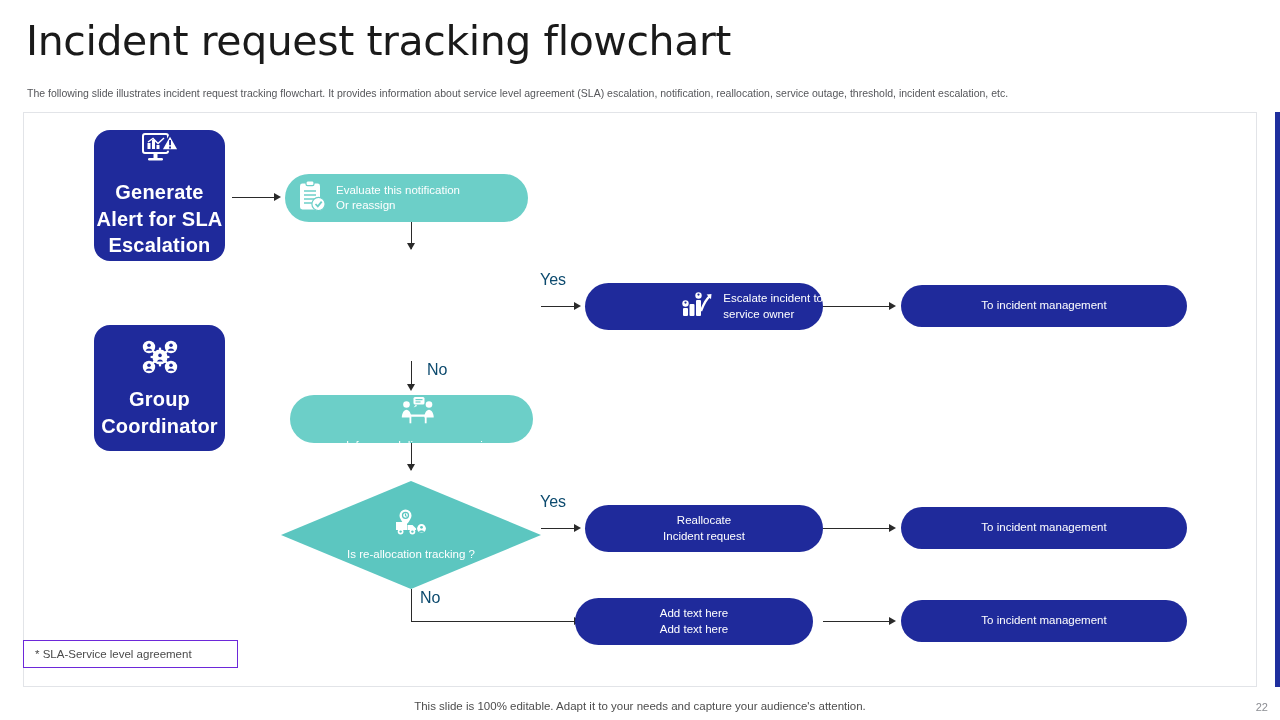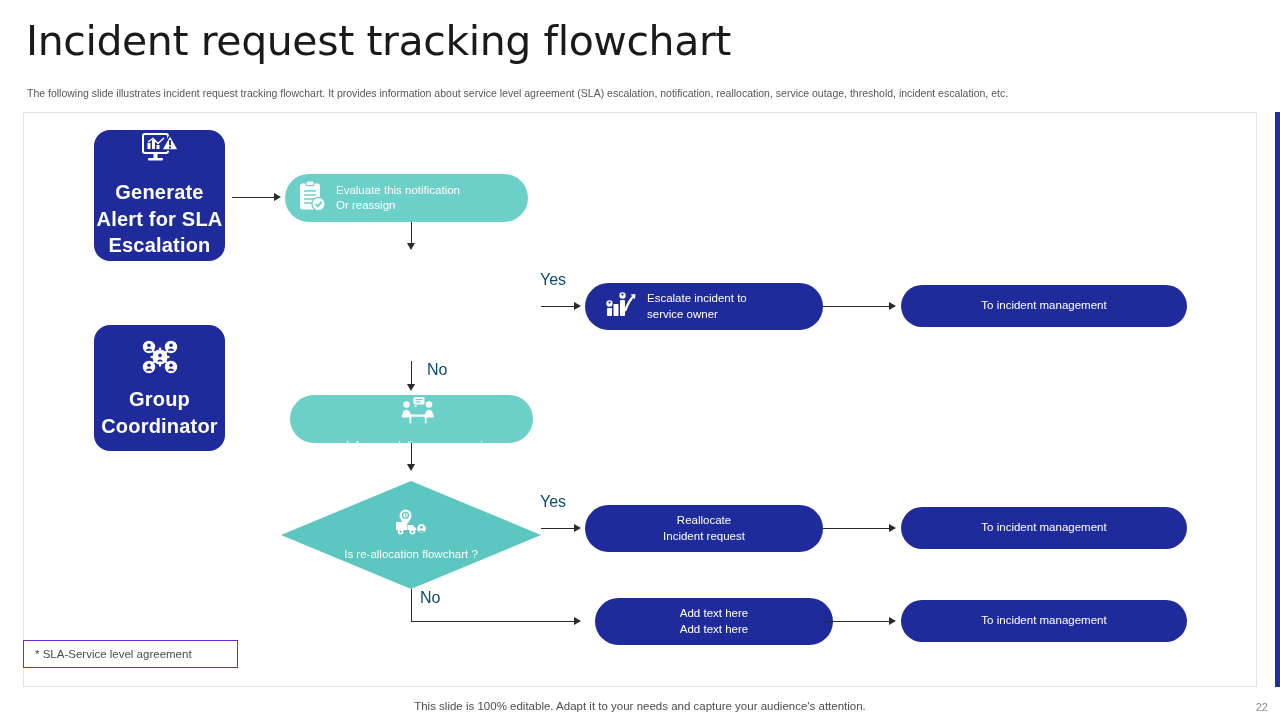--- a/index.html
+++ b/index.html
@@ -51,21 +51,21 @@
     border-radius: 60px; background: #6ccfc8;
     justify-content: flex-start; padding-left: 12px; gap: 9px;
   }
   .pill-teal .node-text { font-size: 11.5px; }
 
   .pill-blue {
     border-radius: 60px; background: #1f2a9b;
     justify-content: center; gap: 10px;
   }
   .pill-blue .node-text { font-size: 11.5px; }
-  .pill-blue.left-icon { justify-content: flex-start; padding-left: 20px; }
+  .pill-blue.left-icon { justify-content: flex-end; padding-left: 20px; }
 
   .diamond-wrap { position: absolute; }
   .diamond-shape {
     position: absolute; inset: 0; background: #5cc6c0;
     clip-path: polygon(50% 0%, 100% 50%, 50% 100%, 0% 50%);
   }
   .diamond-inner {
     position: absolute; inset: 0;
     display: flex; flex-direction: column;
     align-items: center; justify-content: center;
@@ -304,21 +304,21 @@
           <g fill="#5cc6c0">
             <circle cx="11.5" cy="6.3" r="3" fill="none" stroke="#5cc6c0" stroke-width="1.3"></circle>
             <path d="M11.5 4.6v2l1.3.8" stroke="#5cc6c0" stroke-width="1.1" fill="none"></path>
             <circle cx="6.6" cy="22.6" r="1.2"></circle>
               <circle cx="18.4" cy="22.6" r="1.2"></circle>
             <circle cx="27.5" cy="18.3" r="1.4"></circle>
             <path d="M24.6 23.4a3 3 0 015.8 0z"></path>
           </g>
         </svg>
       </span>
-      <div class="node-text">Is re-allocation  flowchart  ?</div>
+      <div class="node-text">Is re-allocation  tracking  ?</div>
     </div>
   </div>
 
   <div class="branch-label" style="left:540px; top:493px;">Yes</div>
   <div class="conn h-line" style="left:541px; top:528px; width:35px;"></div>
   <div class="arrow-r" style="left:574px; top:524px;"></div>
 
   <div class="branch-label" style="left:420px; top:589px;">No</div>
   <div class="conn v-line" style="left:411px; top:589px; height:33px;"></div>
   <div class="conn h-line" style="left:411px; top:621px; width:165px;"></div>
@@ -331,21 +331,21 @@
     </div>
   </div>
 
   <div class="conn h-line" style="left:823px; top:528px; width:68px;"></div>
   <div class="arrow-r" style="left:889px; top:524px;"></div>
 
   <div class="node pill-blue" style="left:901px; top:507px; width:286px; height:42px;">
     <span class="node-text">To incident management</span>
   </div>
 
-  <div class="node pill-blue" style="left:595px; top:598px; width:238px; height:47px;">
+  <div class="node pill-blue" style="left:575px; top:598px; width:238px; height:47px;">
     <div style="text-align:center;">
       <div class="node-text">Add text here</div>
       <div class="node-text">Add text here</div>
     </div>
   </div>
 
   <div class="conn h-line" style="left:823px; top:621px; width:68px;"></div>
   <div class="arrow-r" style="left:889px; top:617px;"></div>
 
   <div class="node pill-blue" style="left:901px; top:600px; width:286px; height:42px;">

